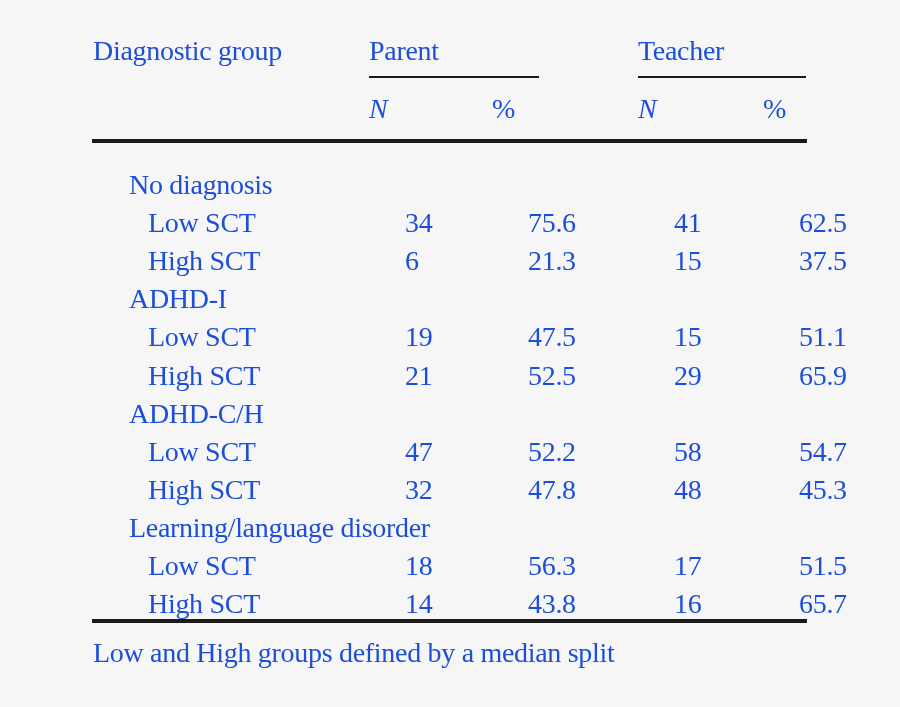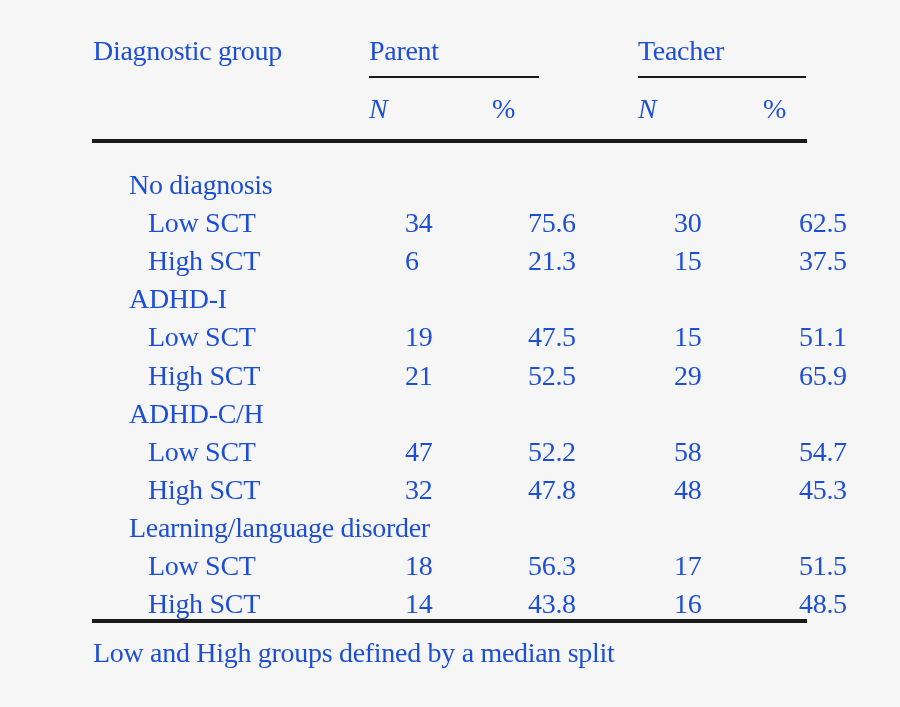--- a/index.html
+++ b/index.html
@@ -107,21 +107,21 @@
   <div class="rule rule-top"></div>
 
   <div id="tbody">
       <div class="row">
         <span class="cell o0">No diagnosis</span>
       </div>
       <div class="row">
         <span class="cell oind">Low SCT</span>
         <span class="cell o1">34</span>
         <span class="cell o2">75.6</span>
-        <span class="cell o3">30</span>
+        <span class="cell o3">41</span>
         <span class="cell o4">62.5</span>
       </div>
       <div class="row">
         <span class="cell oind">High SCT</span>
         <span class="cell o1">6</span>
         <span class="cell o2">21.3</span>
         <span class="cell o3">15</span>
         <span class="cell o4">37.5</span>
       </div>
       <div class="row">
@@ -166,21 +166,21 @@
         <span class="cell o1">18</span>
         <span class="cell o2">56.3</span>
         <span class="cell o3">17</span>
         <span class="cell o4">51.5</span>
       </div>
       <div class="row">
         <span class="cell oind">High SCT</span>
         <span class="cell o1">14</span>
         <span class="cell o2">43.8</span>
         <span class="cell o3">16</span>
-        <span class="cell o4">48.5</span>
+        <span class="cell o4">65.7</span>
       </div>
     </div>
 
   <div class="rule rule-bottom"></div>
 
   <div class="footnote">Low and High groups defined by a median split</div>
 
 </div>
 
 </body></html>

